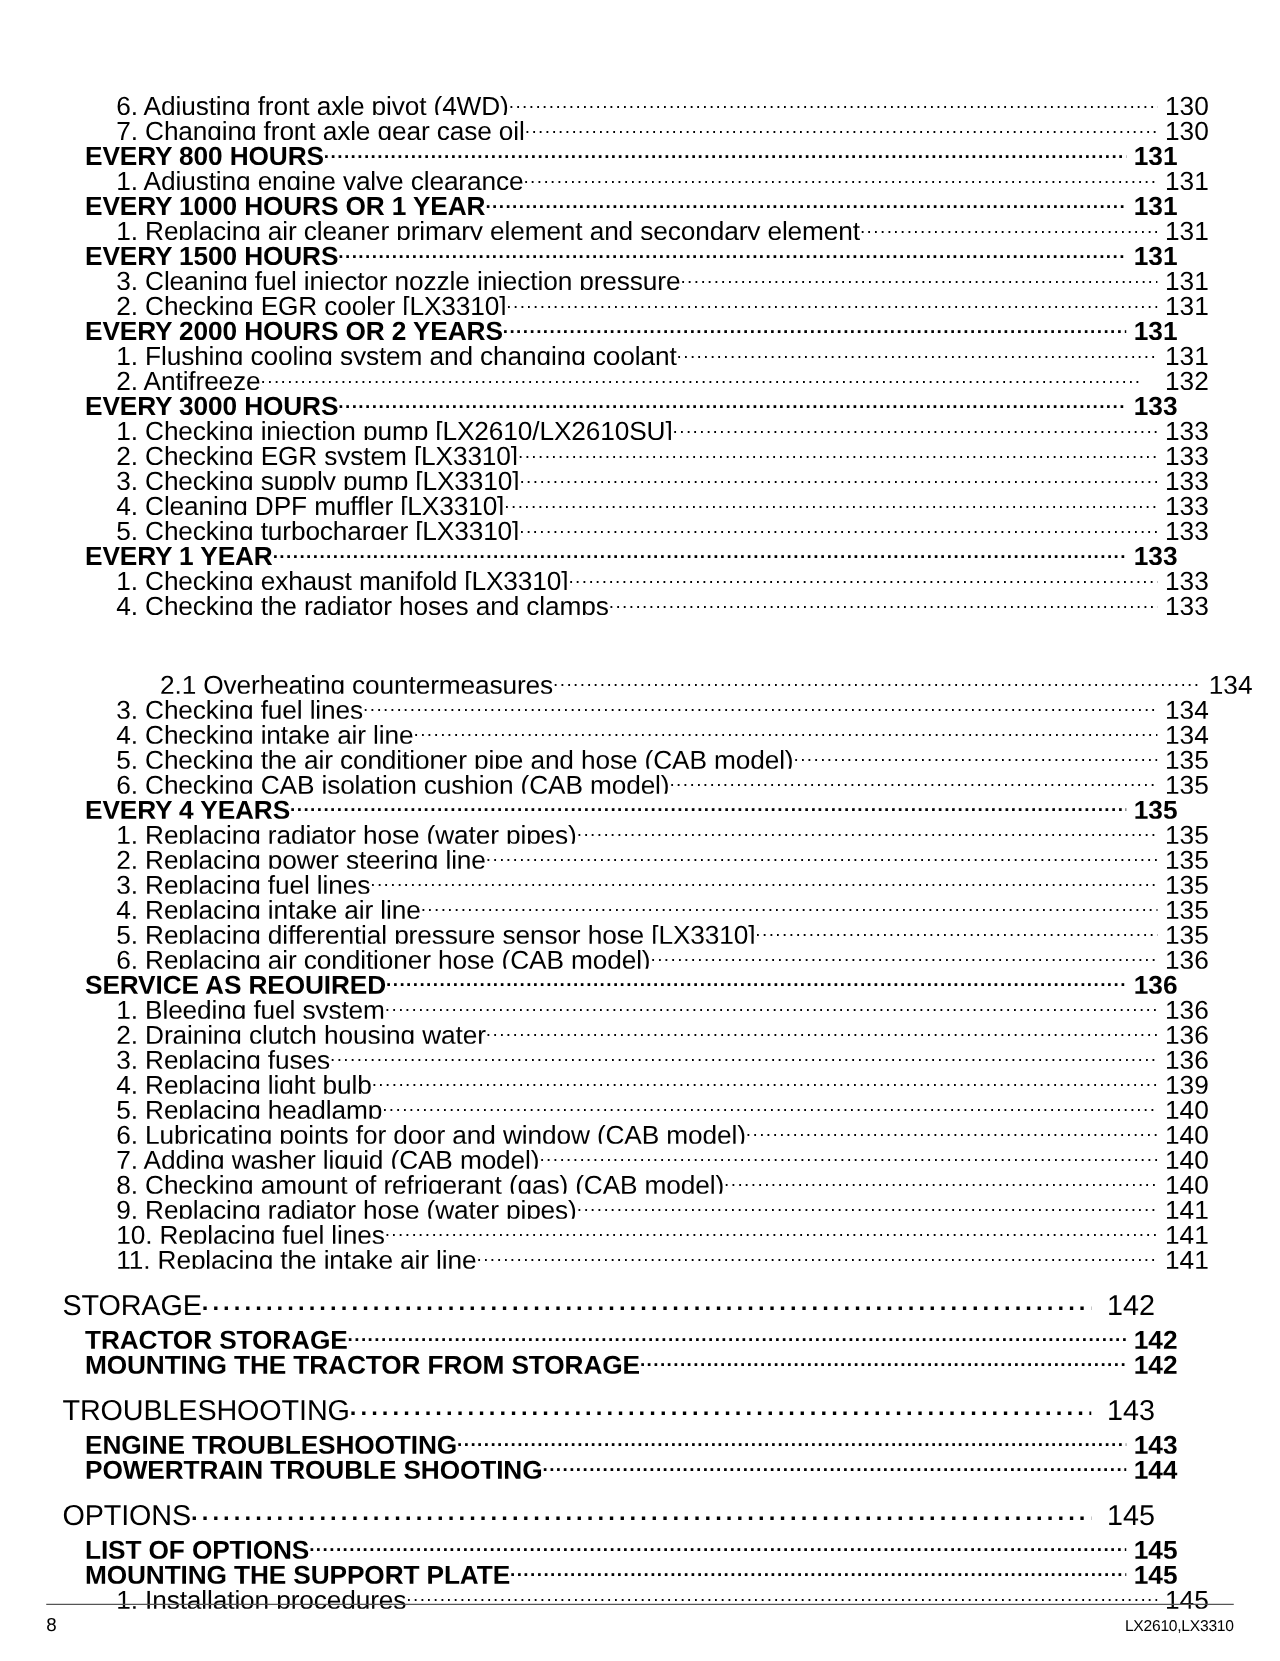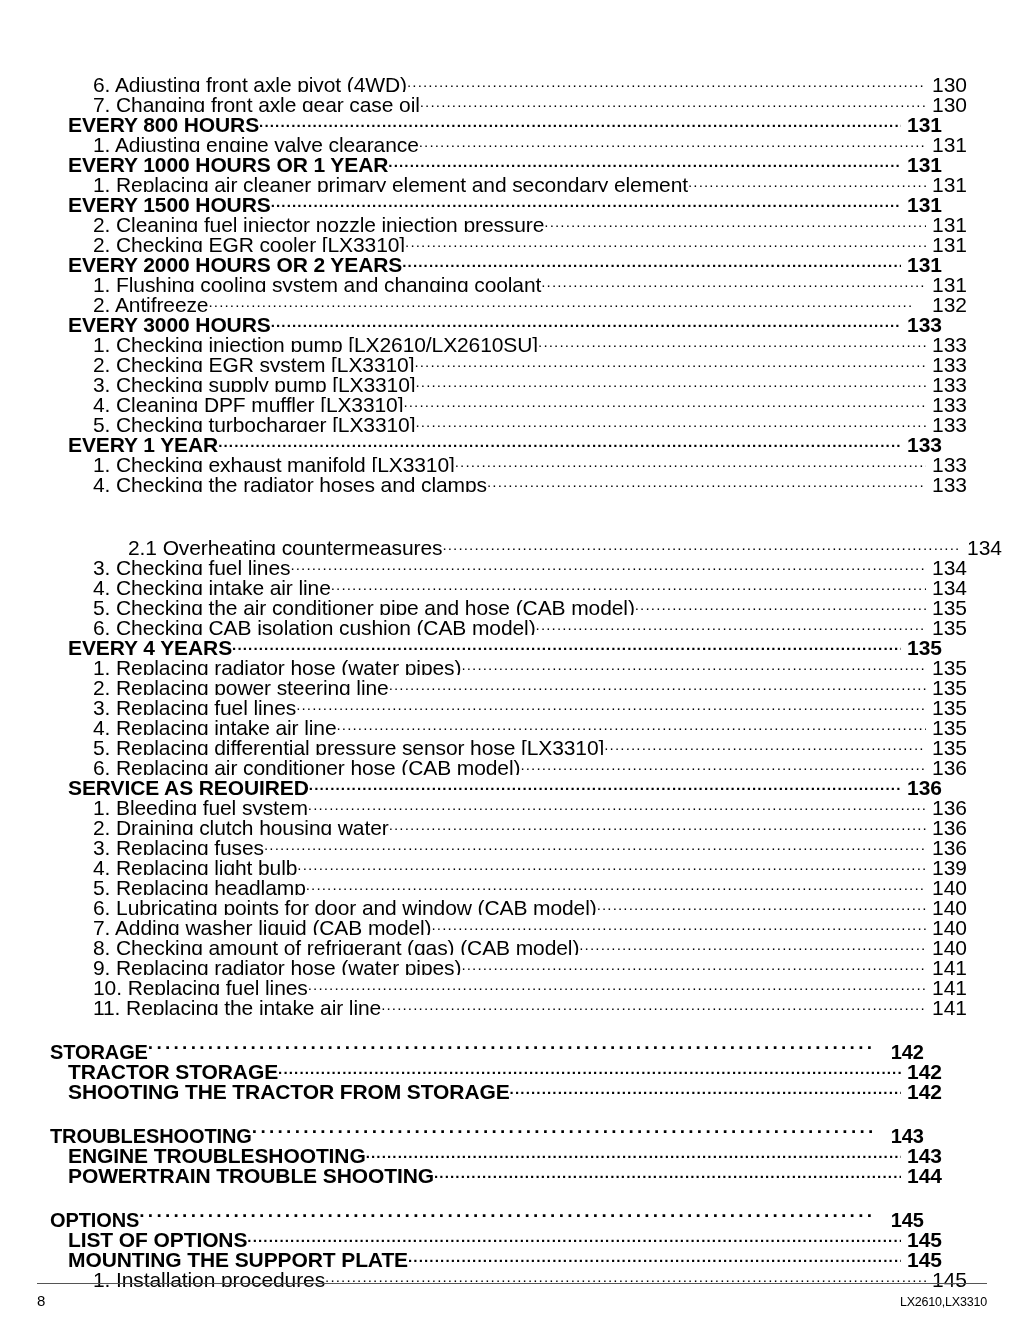--- a/index.html
+++ b/index.html
@@ -81,22 +81,23 @@
   
   .lvl0 { padding-left: 18px; font-weight: bold; }      
   .lvl1 { padding-left: 43px; }      
   .lvl2 { padding-left: 78px; margin-top: 43px; }      
   .lvlmain { padding-left: 0px; }    
 
   
   .row.major {
     height: 30px;
     line-height: 30px;
-    font-size: 20px;
-    font-weight: bold;
+    font-size: 23px;
+    font-weight: normal;
+    align-items: flex-end;
   }
   .row.major .leader {
     height: 30px;
   }
   .row.major .leader::after {
     font-size: 19px;
     line-height: 30px;
     letter-spacing: -1.0px;
     font-weight: bold;
     bottom: 1px;
@@ -166,21 +167,21 @@
         <span class="label">1. Replacing air cleaner primary element and secondary element</span>
         <span class="leader"></span>
         <span class="pageno">131</span>
       </div>
       <div class="row lvl0">
         <span class="label">EVERY 1500 HOURS</span>
         <span class="leader"></span>
         <span class="pageno">131</span>
       </div>
       <div class="row lvl1">
-        <span class="label">2. Cleaning fuel injector nozzle injection pressure</span>
+        <span class="label">3. Cleaning fuel injector nozzle injection pressure</span>
         <span class="leader"></span>
         <span class="pageno">131</span>
       </div>
       <div class="row lvl1">
         <span class="label">2. Checking EGR cooler [LX3310]</span>
         <span class="leader"></span>
         <span class="pageno">131</span>
       </div>
       <div class="row lvl0">
         <span class="label">EVERY 2000 HOURS OR 2 YEARS</span>
@@ -366,21 +367,21 @@
         <span class="label">STORAGE</span>
         <span class="leader"></span>
         <span class="pageno">142</span>
       </div>
       <div class="row lvl0">
         <span class="label">TRACTOR STORAGE</span>
         <span class="leader"></span>
         <span class="pageno">142</span>
       </div>
       <div class="row lvl0">
-        <span class="label">SHOOTING THE TRACTOR FROM STORAGE</span>
+        <span class="label">MOUNTING THE TRACTOR FROM STORAGE</span>
         <span class="leader"></span>
         <span class="pageno">142</span>
       </div>
       <div class="row lvlmain major gap-before">
         <span class="label">TROUBLESHOOTING</span>
         <span class="leader"></span>
         <span class="pageno">143</span>
       </div>
       <div class="row lvl0">
         <span class="label">ENGINE TROUBLESHOOTING</span>

